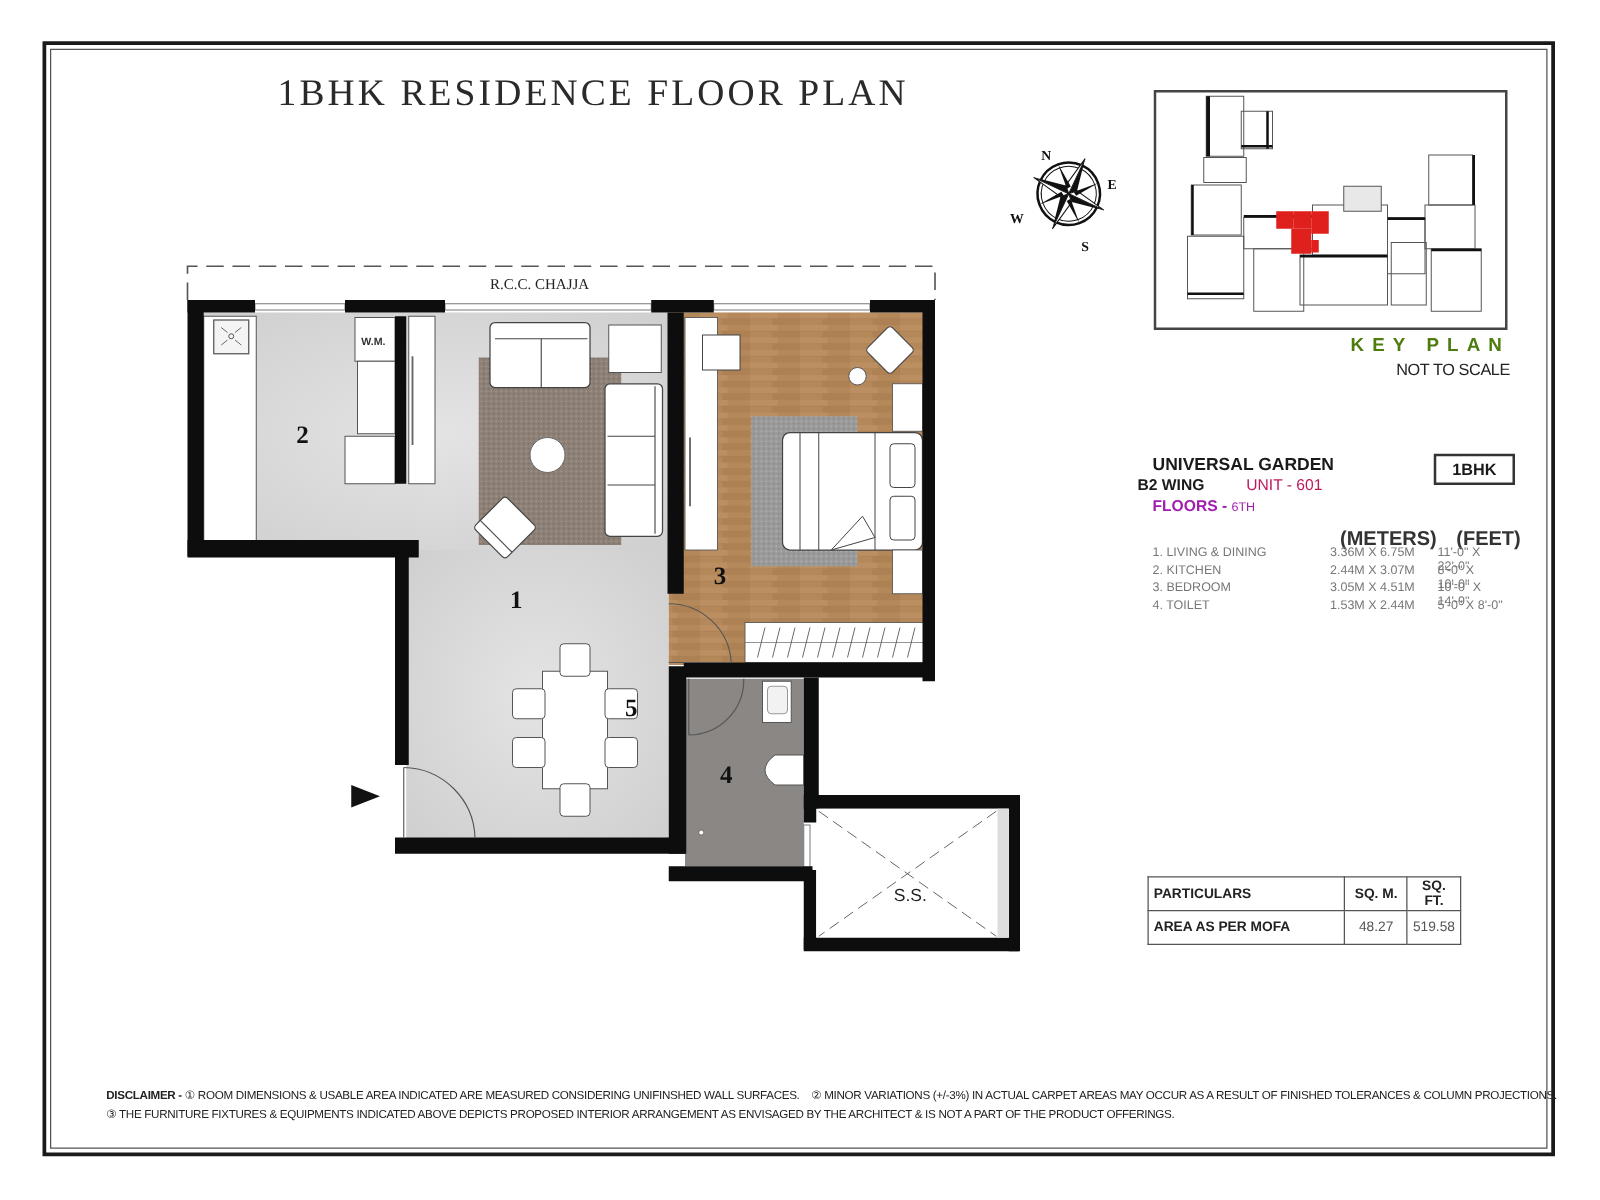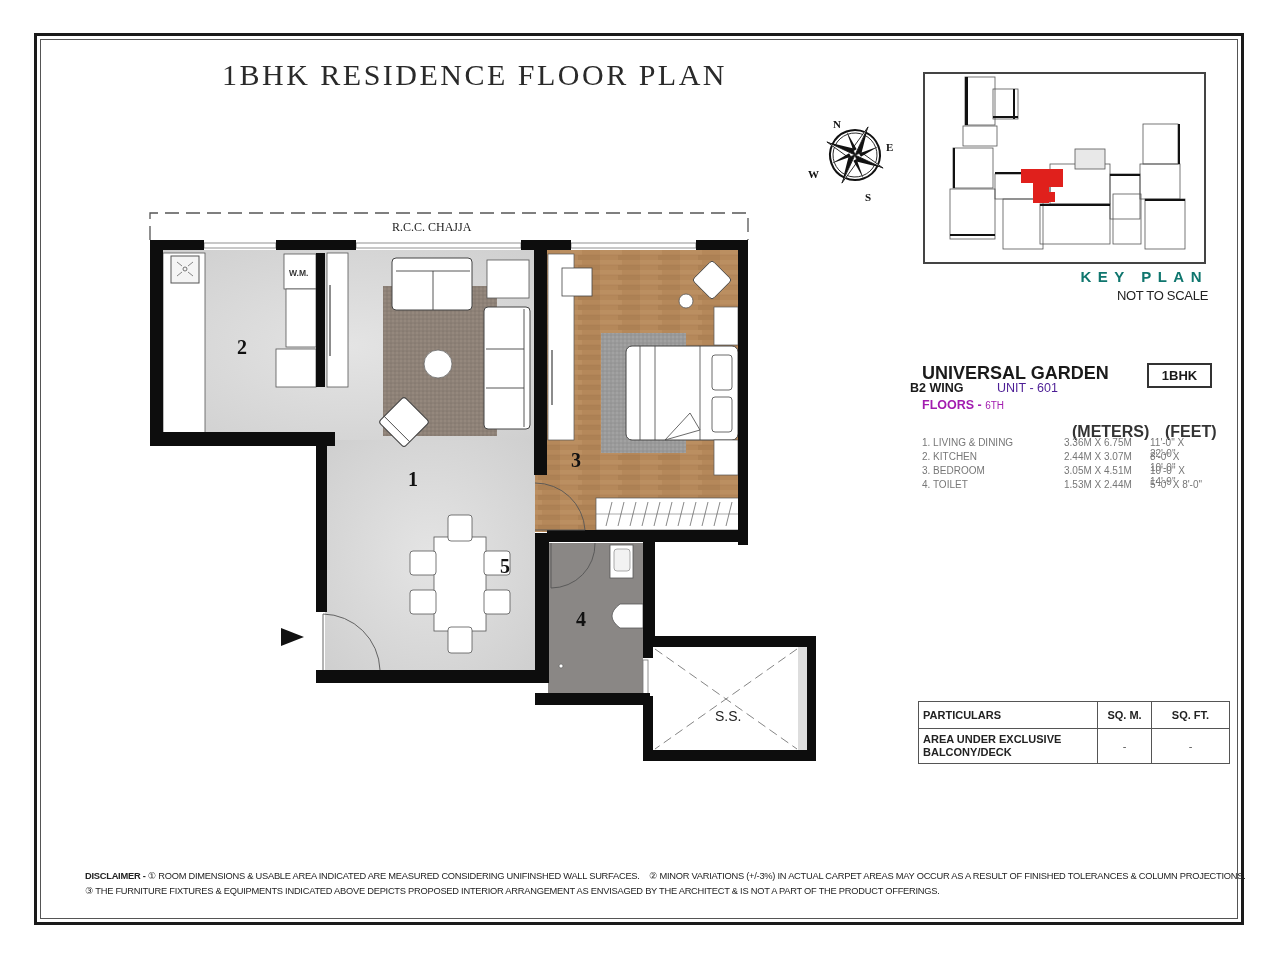--- a/index.html
+++ b/index.html
@@ -2,34 +2,34 @@
 <html><head>
 <meta charset="utf-8">
 <style>
   html, body { margin:0; padding:0; background:#ffffff; }
   body { width:1280px; height:960px; position:relative; overflow:hidden; font-family:"Liberation Sans", sans-serif; color:#222; }
   .frame-outer { position:absolute; left:34px; top:33px; width:1210px; height:892px; border:3px solid #1a1a1a; box-sizing:border-box; }
   .frame-inner { position:absolute; left:40px; top:39px; width:1198px; height:880px; border:1.5px solid #555; box-sizing:border-box; }
   .title { position:absolute; left:222px; top:58px; font-family:"Liberation Serif", "DejaVu Serif", serif; font-size:30px; letter-spacing:2.5px; color:#2a2a2a; white-space:nowrap; }
   .plan-svg { position:absolute; left:0; top:0; }
   .keyplan-box { position:absolute; left:923px; top:72px; width:283px; height:192px; border:2px solid #444; box-sizing:border-box; background:#fff; }
-  .keyplan-title { position:absolute; left:1060px; top:268px; width:148px; text-align:right; font-size:15px; font-weight:bold; letter-spacing:6.5px; color:#0f766e; }
+  .keyplan-title { position:absolute; left:1060px; top:268px; width:148px; text-align:right; font-size:15px; font-weight:bold; letter-spacing:6.5px; color:#4d7c0f; }
   .keyplan-sub { position:absolute; left:1060px; top:288px; width:148px; text-align:right; font-size:13px; color:#222; letter-spacing:-0.3px; }
-  .proj-name { position:absolute; left:922px; top:363px; font-size:18px; font-weight:bold; color:#1a1a1a; }
+  .proj-name { position:absolute; left:922px; top:363px; font-size:14px; font-weight:bold; color:#1a1a1a; }
   .proj-wing { position:absolute; left:910px; top:381px; font-size:12.5px; font-weight:bold; color:#1a1a1a; }
-  .proj-unit { position:absolute; left:997px; top:381px; font-size:12.5px; color:#4c1d95; }
+  .proj-unit { position:absolute; left:997px; top:381px; font-size:12.5px; color:#be185d; }
   .proj-floor { position:absolute; left:922px; top:398px; font-size:12.5px; font-weight:bold; color:#a21caf; }
   .proj-floor span { font-size:10px; font-weight:normal; }
   .type-badge { position:absolute; left:1147px; top:363px; width:65px; height:25px; border:2px solid #333; box-sizing:border-box; font-size:13px; font-weight:bold; text-align:center; line-height:21px; color:#1a1a1a; }
   .dim-head { position:absolute; top:423px; font-size:16px; font-weight:bold; color:#333; }
   .dim-row { position:absolute; left:922px; font-size:10px; color:#777; width:285px; height:14px; }
   .dim-row .r-name { position:absolute; left:0; }
   .dim-row .r-m { position:absolute; left:142px; }
   .dim-row .r-f { position:absolute; left:228px; }
-  .area-table { position:absolute; left:918px; top:701px; width:312px; border-collapse:collapse; font-size:11px;border-radius:30px; }
+  .area-table { position:absolute; left:918px; top:701px; width:251px; border-collapse:collapse; font-size:11px;border-radius:30px; }
   .area-table td { border:1px solid #555; padding:0 4px; height:26px; color:#222; }
   .area-table td.lbl { font-weight:bold; }
   .area-table td.num { text-align:center; color:#555; }
   .area-table tr.hdr td { font-weight:bold; }
   .area-table tr.tall td { height:34px; line-height:13px; }
   .disclaimer { position:absolute; left:85px; top:869px; font-size:9.3px; color:#222; line-height:15px; white-space:nowrap; letter-spacing:-0.25px; }
   .disclaimer b { font-weight:bold; }
   .room-num { font-family:"Liberation Serif", serif; font-weight:bold; font-size:20px; fill:#111; }
 </style>
 </head>
@@ -308,24 +308,24 @@
     <span class="r-f">5'-0" X 8'-0"</span>
 </div>
 
 <table class="area-table">
   <tbody>
       <tr class="hdr">
     <td style="width:170px;">PARTICULARS</td>
     <td style="text-align:center;width:45px;">SQ. M.</td>
     <td style="text-align:center;">SQ. FT.</td>
   </tr>
-  <tr class="tall">
-    <td class="lbl">AREA UNDER EXCLUSIVE BALCONY/DECK</td>
-    <td class="num">-</td>
-    <td class="num">-</td>
+  <tr>
+    <td class="lbl">AREA AS PER MOFA</td>
+    <td class="num">48.27</td>
+    <td class="num">519.58</td>
   </tr>
 </tbody>
   </table>
 
 <div class="disclaimer">
   <div><b>DISCLAIMER - </b><span>① ROOM DIMENSIONS &amp; USABLE AREA INDICATED ARE MEASURED CONSIDERING UNIFINSHED WALL SURFACES.</span>&nbsp;&nbsp;&nbsp;&nbsp;<span>② MINOR VARIATIONS (+/-3%) IN ACTUAL CARPET AREAS MAY OCCUR AS A RESULT OF FINISHED TOLERANCES &amp; COLUMN PROJECTIONS.</span></div>
   <div>③ THE FURNITURE FIXTURES &amp; EQUIPMENTS INDICATED ABOVE DEPICTS PROPOSED INTERIOR ARRANGEMENT AS ENVISAGED BY THE ARCHITECT &amp; IS NOT A PART OF THE PRODUCT OFFERINGS.</div>
 </div>
 
 </body></html>

